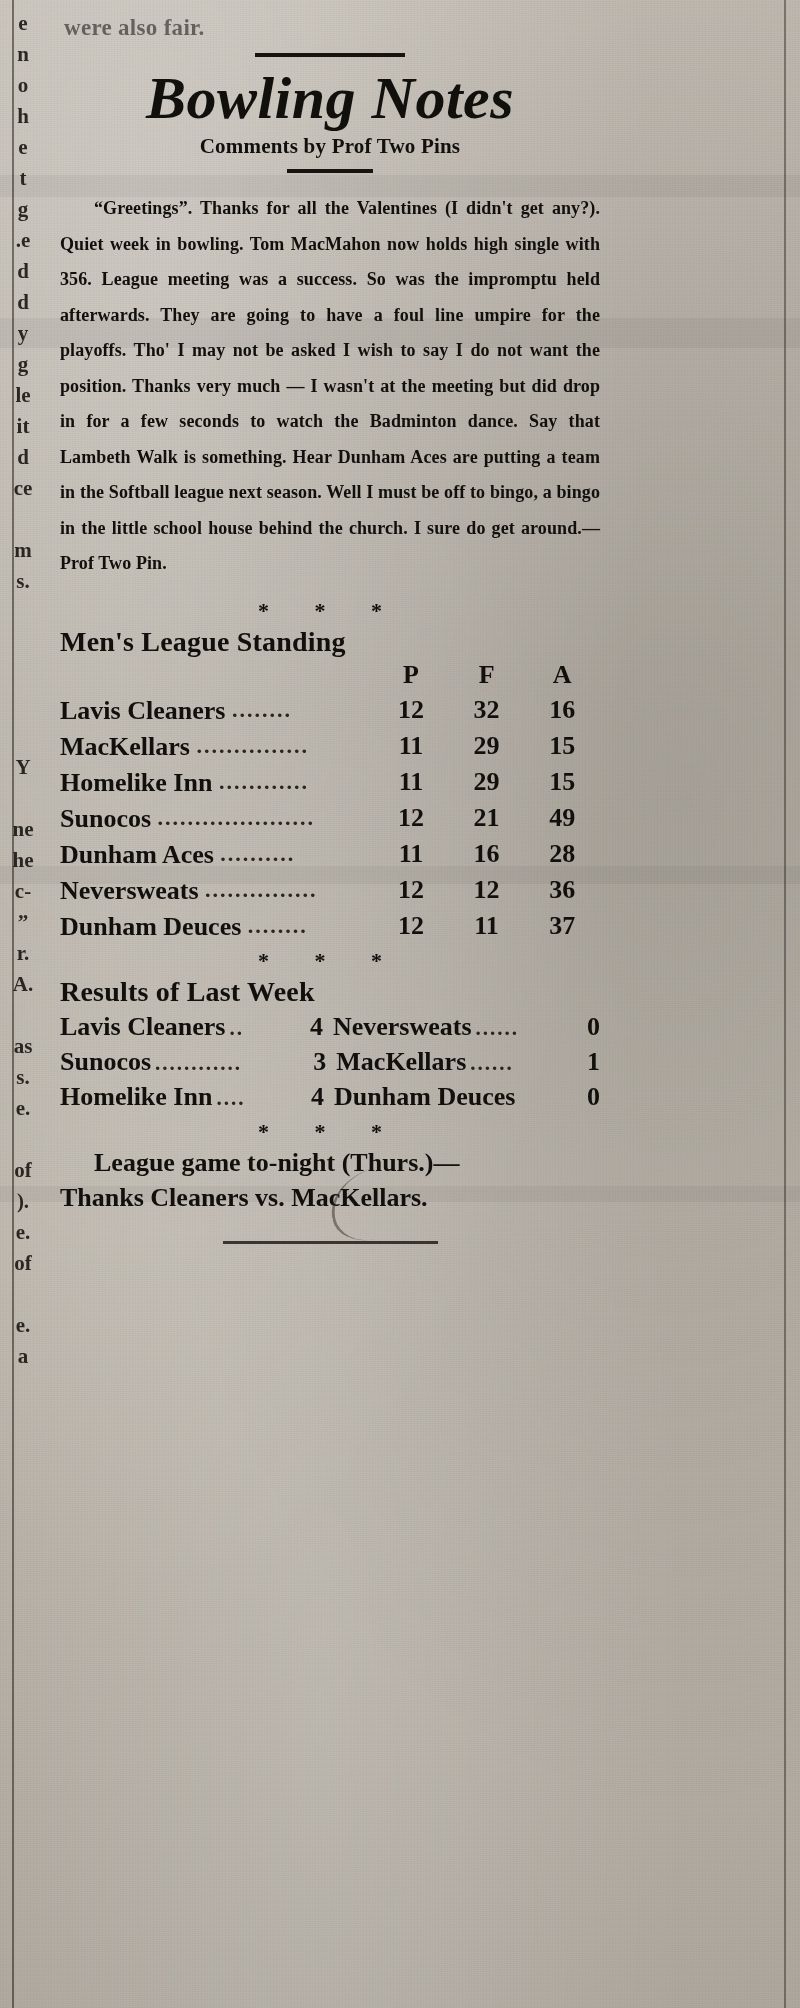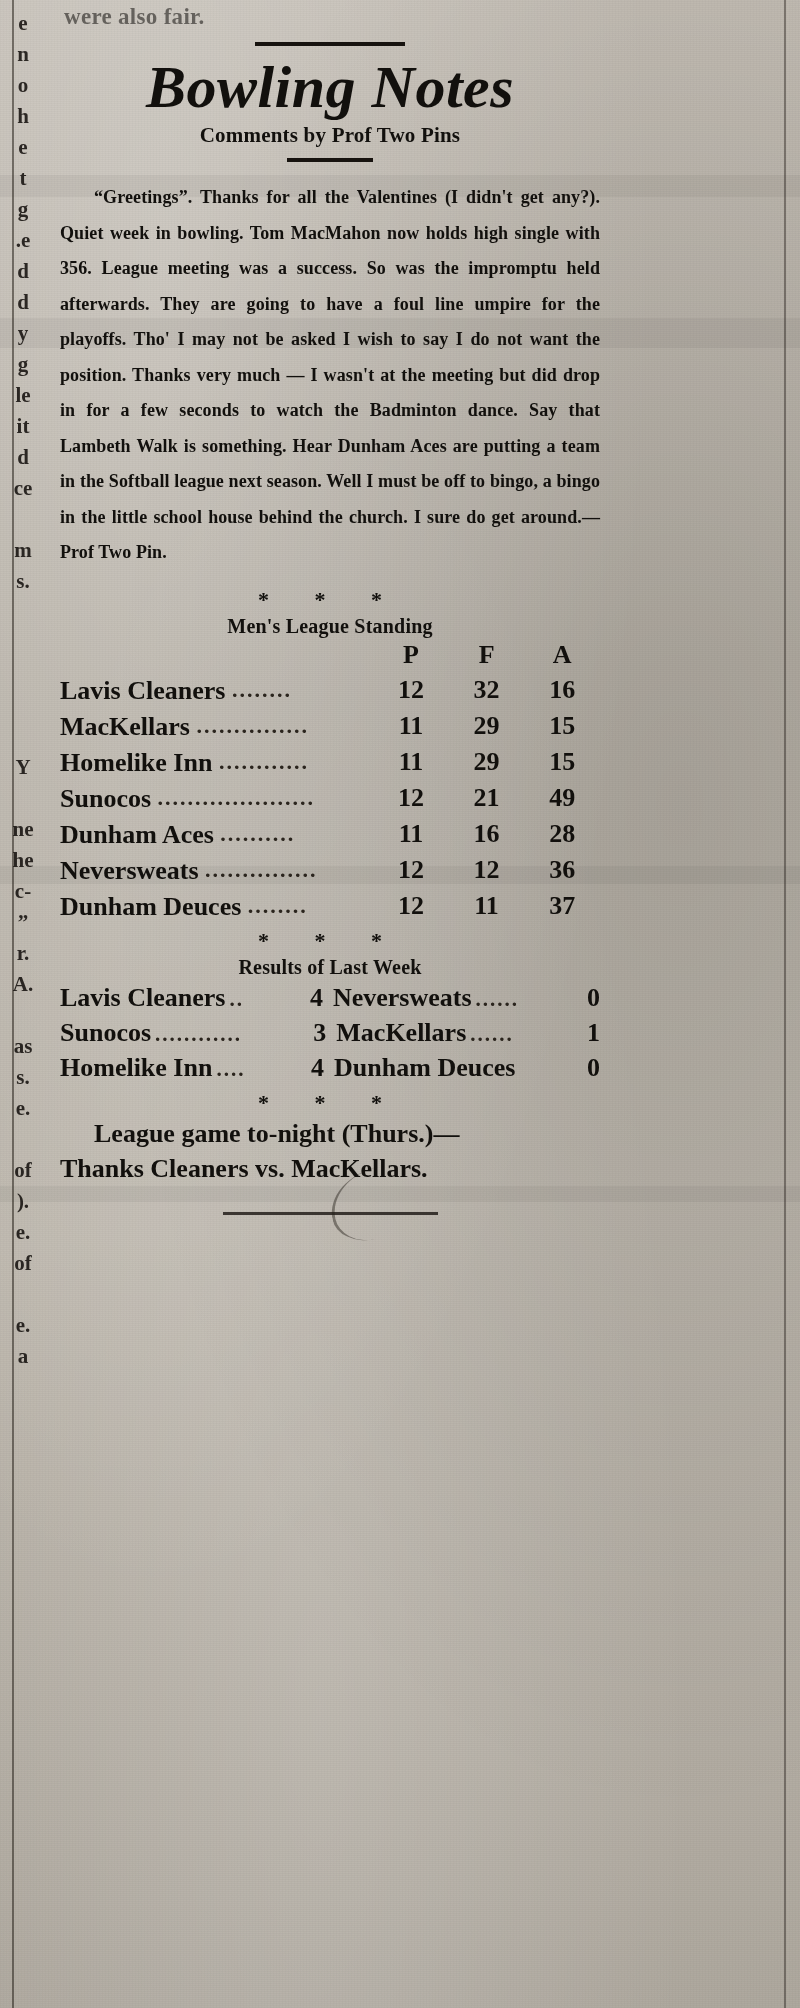--- a/index.html
+++ b/index.html
@@ -75,21 +75,21 @@
     width: 2px;
     background: rgba(40,34,28,0.45);
   }
 
   
   .column {
     position: absolute;
     left: 52px;
     top: 0;
     width: 556px;
-    padding: 4px 8px;
+    padding: 15px 8px;
     box-sizing: border-box;
     color: #12100d;
   }
 
   .top-fragment {
     font-size: 23px;
     font-weight: 700;
     letter-spacing: .3px;
     opacity: .55;
     height: 26px;
@@ -141,23 +141,23 @@
   .stars {
     text-align: center;
     font-size: 22px;
     letter-spacing: 20px;
     font-weight: 700;
     margin: 6px 0 2px 0;
     line-height: 22px;
   }
 
   .section-title {
-    text-align: center;
-    font-weight: 700;
-    font-size: 20px;
+    text-align: left;
+    font-weight: 700;
+    font-size: 28px;
     margin: 4px 0 2px 0;
     letter-spacing: .2px;
   }
 
   table.standings {
     width: 100%;
     border-collapse: collapse;
     font-size: 26px;
     font-weight: 700;
   }

